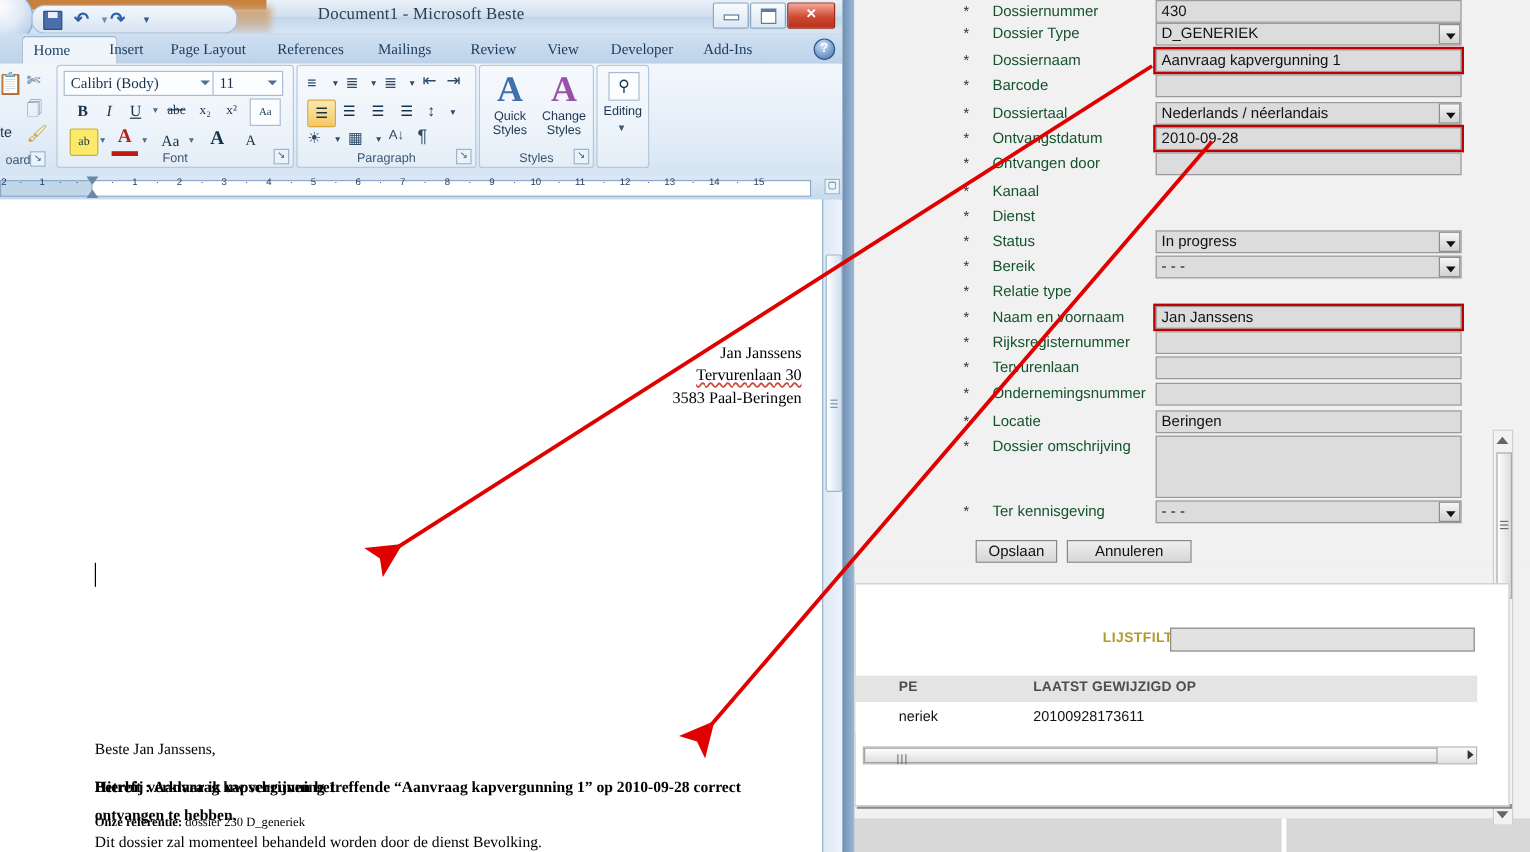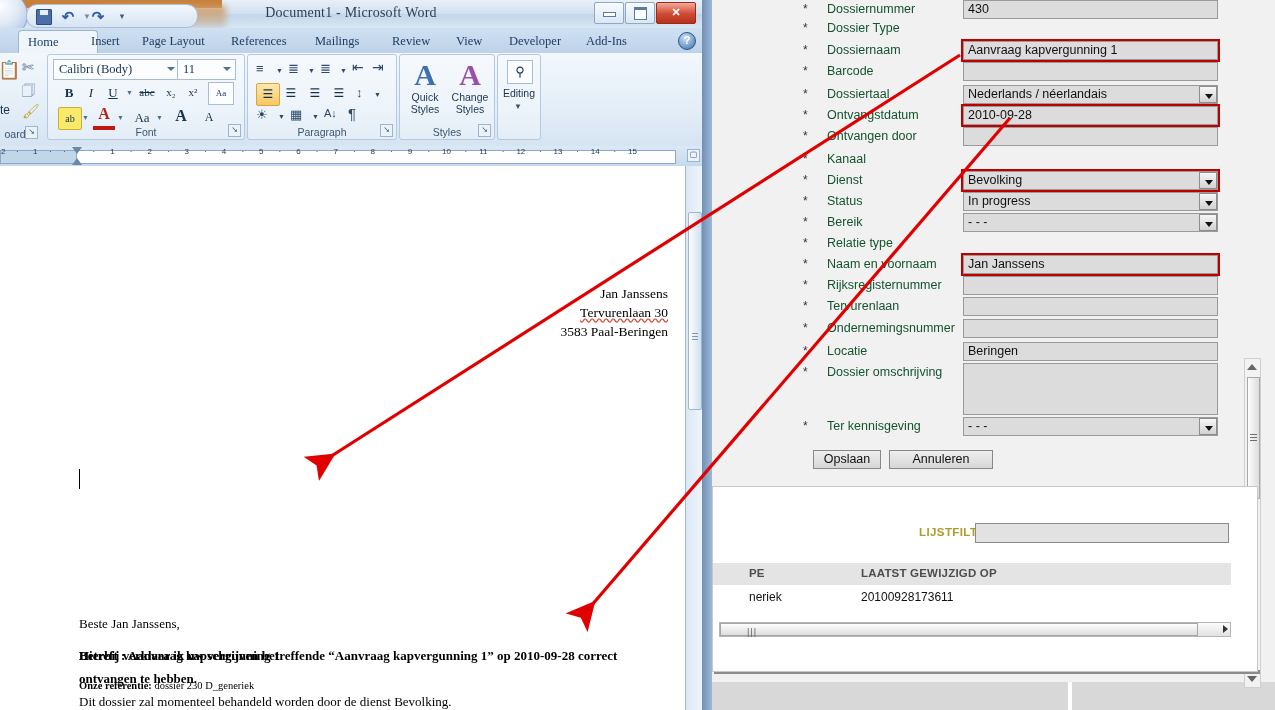--- a/index.html
+++ b/index.html
@@ -232,21 +232,21 @@
       <div class="qat">
         <div class="qat-btn qat-save">
             <div class="fd"></div>
           </div>
         <div class="qat-btn qat-undo">↶</div>
         <div class="qat-btn qat-undo-dd">▼</div>
         <div class="qat-btn qat-redo">↶</div>
         <div class="qat-btn qat-more">▾</div>
       </div>
 
-      <div class="win-title">Document1 - Microsoft Word</div>
+      <div class="win-title">Document1 - Microsoft Beste</div>
 
       <div class="win-buttons">
         <div class="win-btn wb-min"></div>
         <div class="win-btn wb-max"></div>
         <div class="win-btn close">✕</div>
       </div>
     </div>
 
     <div class="ribbon-tabs">
       <div class="rtab active" style="left:18px;width:60px;">Home</div>
@@ -444,20 +444,21 @@
   <div class="form-panel">
     <div id="form-rows">
         <div class="frow" style="top: 0px;">
           <div class="ast">*</div>
           <div class="flabel">Dossiernummer</div>
           <div class="fctl"><span>430</span></div>
         </div>
         <div class="frow" style="top: 19px;">
           <div class="ast">*</div>
           <div class="flabel">Dossier Type</div>
+          <div class="fctl select"><span>D_GENERIEK</span><div class="arrow-box"></div></div>
         </div>
         <div class="frow" style="top: 41px;">
           <div class="ast">*</div>
           <div class="flabel">Dossiernaam</div>
           <div class="fctl hl-red"><span>Aanvraag kapvergunning 1</span></div>
         </div>
         <div class="frow" style="top: 62px;">
           <div class="ast">*</div>
           <div class="flabel">Barcode</div>
           <div class="fctl"><span></span></div>
@@ -477,21 +478,20 @@
           <div class="flabel">Ontvangen door</div>
           <div class="fctl"><span></span></div>
         </div>
         <div class="frow" style="top: 150px;">
           <div class="ast">*</div>
           <div class="flabel">Kanaal</div>
         </div>
         <div class="frow" style="top: 171px;">
           <div class="ast">*</div>
           <div class="flabel">Dienst</div>
-          <div class="fctl select hl-red"><span>Bevolking</span><div class="arrow-box"></div></div>
         </div>
         <div class="frow" style="top: 192px;">
           <div class="ast">*</div>
           <div class="flabel">Status</div>
           <div class="fctl select"><span>In progress</span><div class="arrow-box"></div></div>
         </div>
         <div class="frow" style="top: 213px;">
           <div class="ast">*</div>
           <div class="flabel">Bereik</div>
           <div class="fctl select"><span>- - -</span><div class="arrow-box"></div></div>

